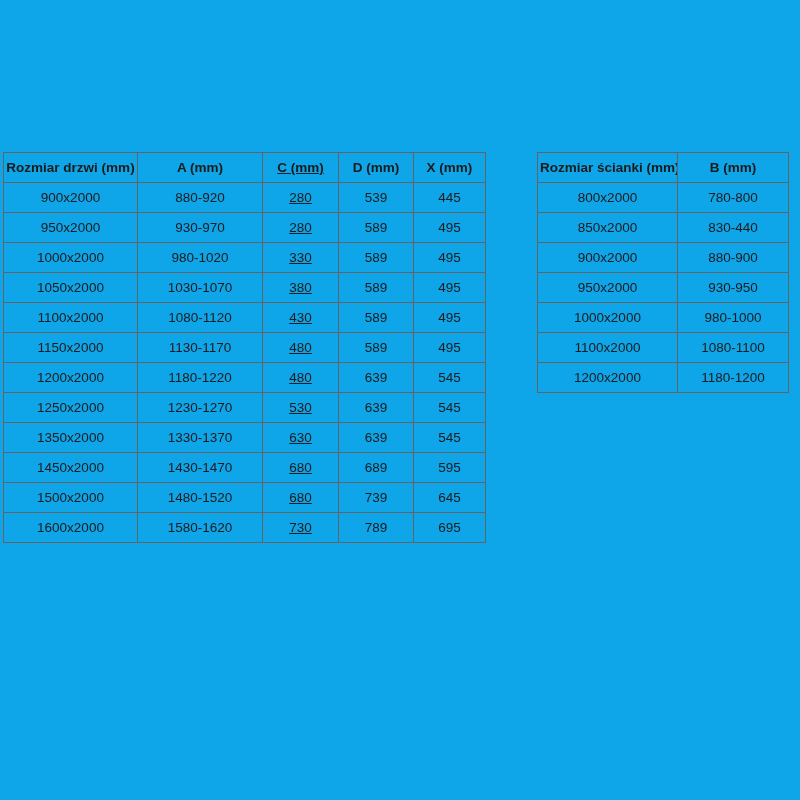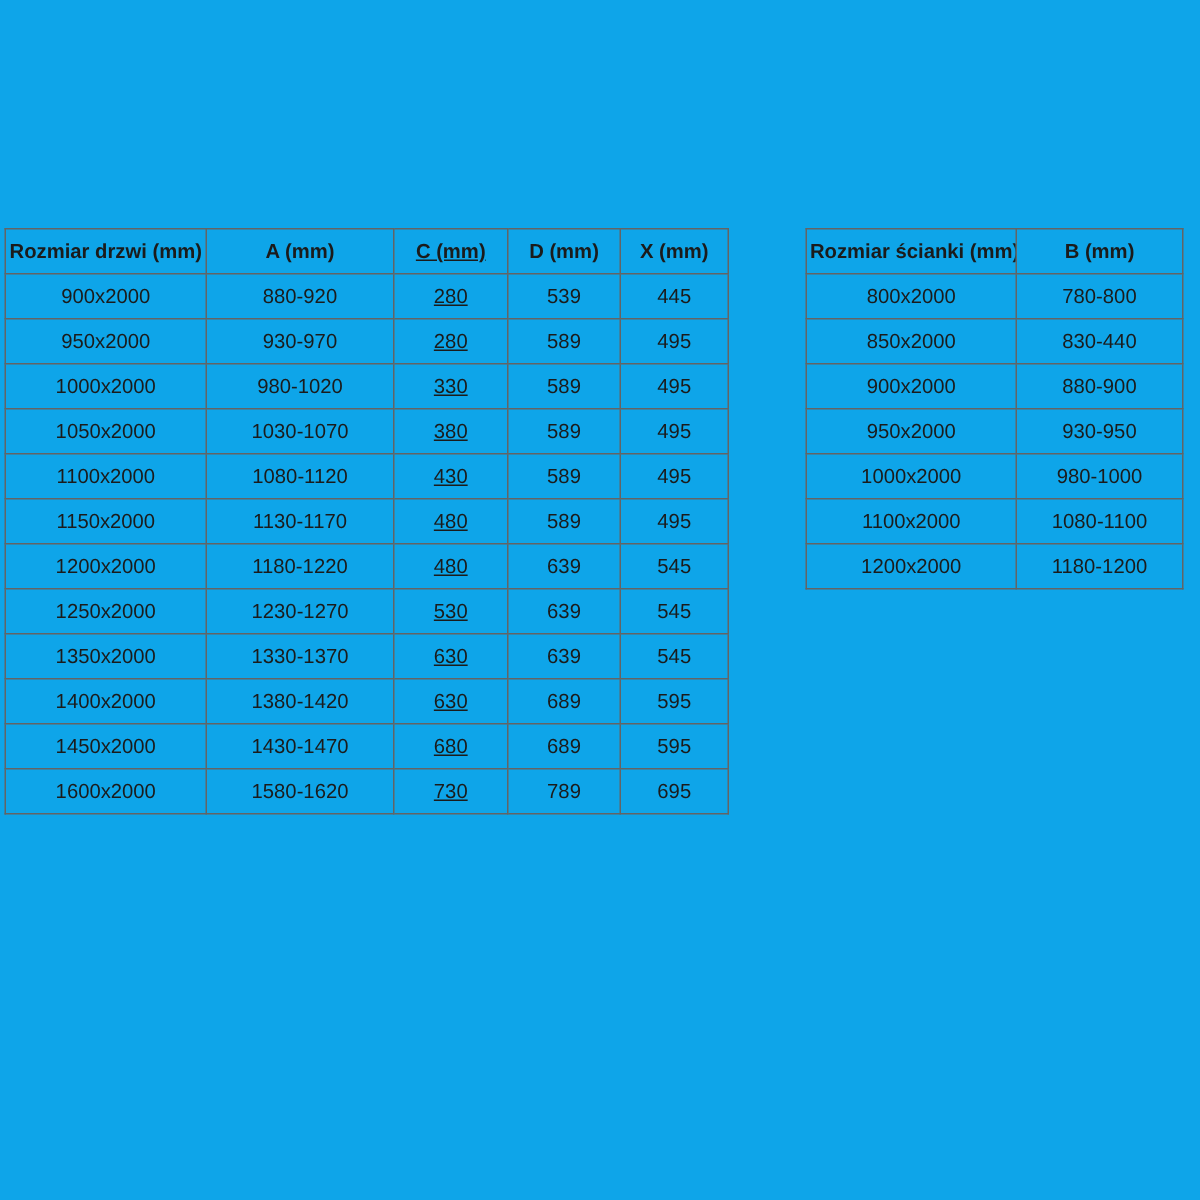--- a/index.html
+++ b/index.html
@@ -133,34 +133,34 @@
           <td>545</td>
         </tr>
         <tr>
           <td>1350x2000</td>
           <td>1330-1370</td>
           <td>630</td>
           <td>639</td>
           <td>545</td>
         </tr>
         <tr>
-          <td>1400x2000</td>
-          <td>1380-1420</td>
-          <td>630</td>
-          <td>689</td>
-          <td>595</td>
-        </tr>
-        <tr>
           <td>1450x2000</td>
           <td>1430-1470</td>
           <td>680</td>
           <td>689</td>
           <td>595</td>
         </tr>
         <tr>
+          <td>1500x2000</td>
+          <td>1480-1520</td>
+          <td>680</td>
+          <td>739</td>
+          <td>645</td>
+        </tr>
+        <tr>
           <td>1600x2000</td>
           <td>1580-1620</td>
           <td>730</td>
           <td>789</td>
           <td>695</td>
         </tr>
       </tbody>
     </table>
   <table class="spec-table wall-table">
       <thead>

